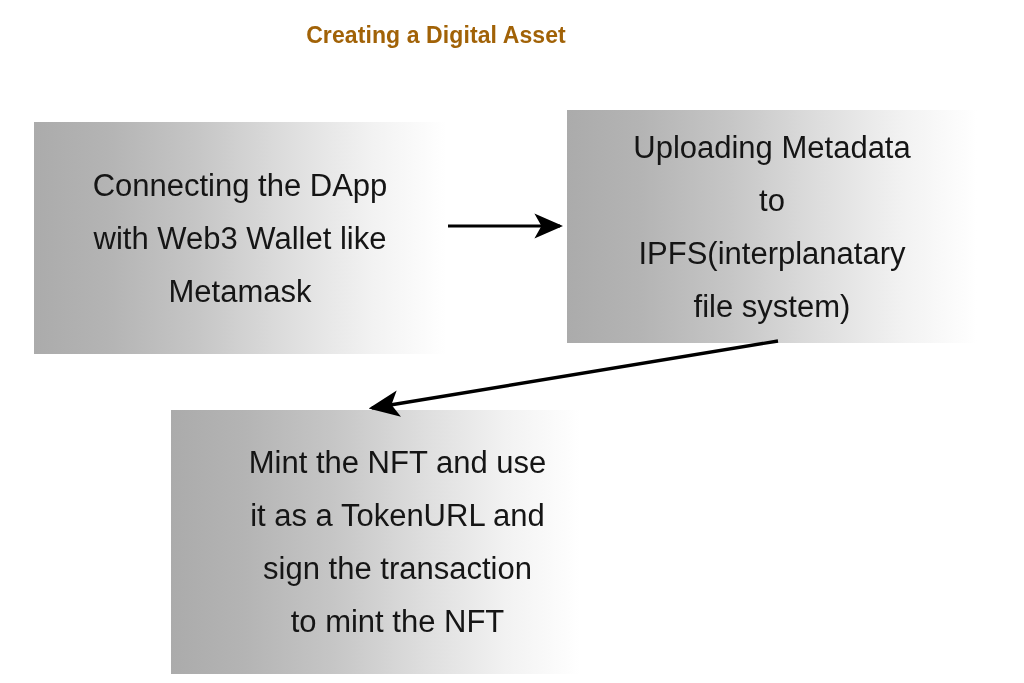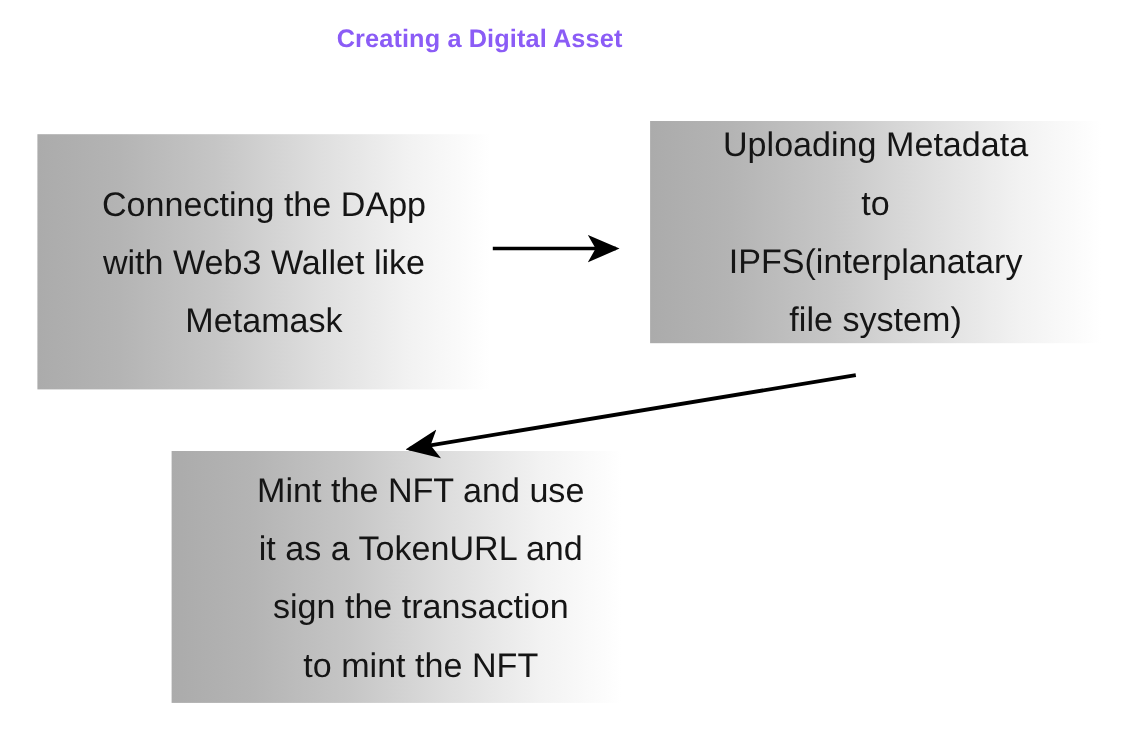--- a/index.html
+++ b/index.html
@@ -22,21 +22,21 @@
   }
   
   #diagram-title {
     position: absolute;
     left: 0;
     top: 20px;
     width: 872px;
     text-align: center;
     font-size: 23px;
     font-weight: bold;
-    color: #8b5cf6;
+    color: #a16207;
     letter-spacing: 0.1px;
     line-height: 30px;
     white-space: pre;
   }
   
   .flow-box {
     position: absolute;
     box-sizing: border-box;
     display: flex;
     align-items: center;
@@ -58,30 +58,30 @@
     font-weight: 400;
     padding: 0 6px;
   }
   #box-connect-dapp {
     left: 34px;
     top: 122px;
     width: 412px;
     height: 232px;
   }
   #box-upload-metadata {
-    left: 591px;
+    left: 567px;
     top: 110px;
     width: 410px;
-    height: 202px;
+    height: 233px;
   }
   #box-mint-nft {
-    left: 156px;
+    left: 171px;
     top: 410px;
     width: 409px;
-    height: 229px;
+    height: 264px;
     padding-left: 44px;
   }
   
   .arrow-layer {
     position: absolute;
     left: 0;
     top: 0;
     width: 1024px;
     height: 683px;
     pointer-events: none;

